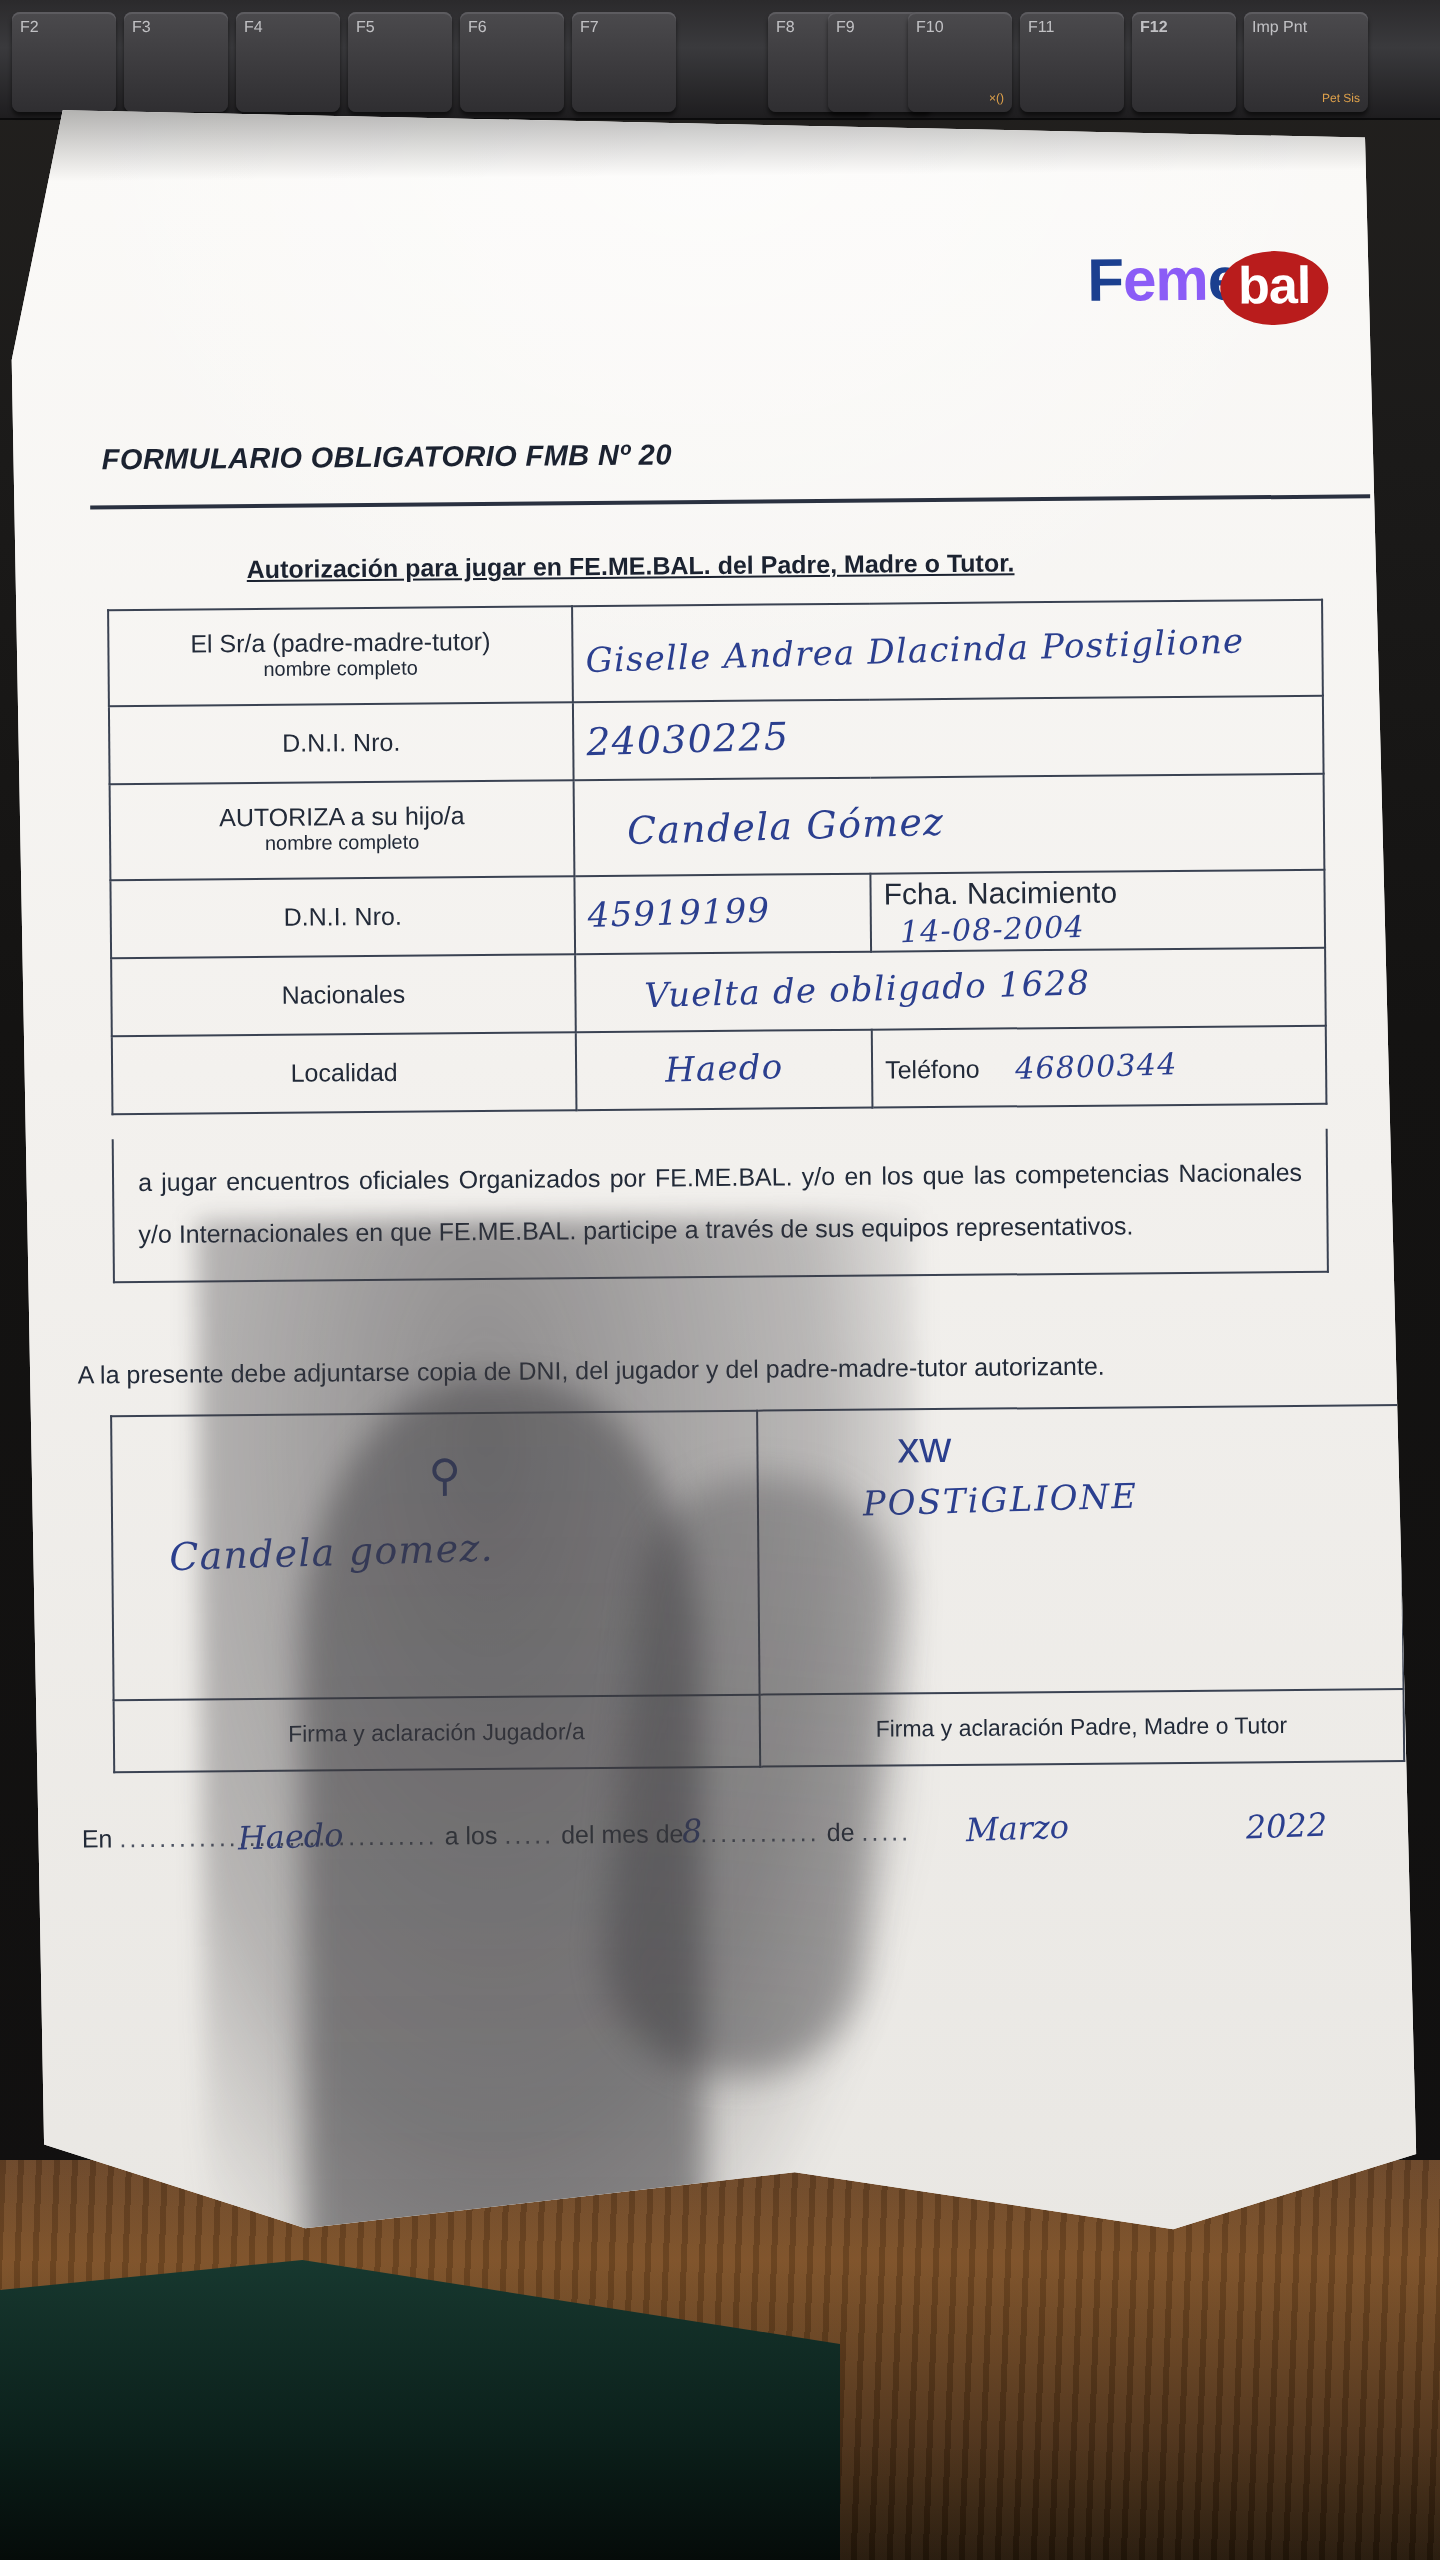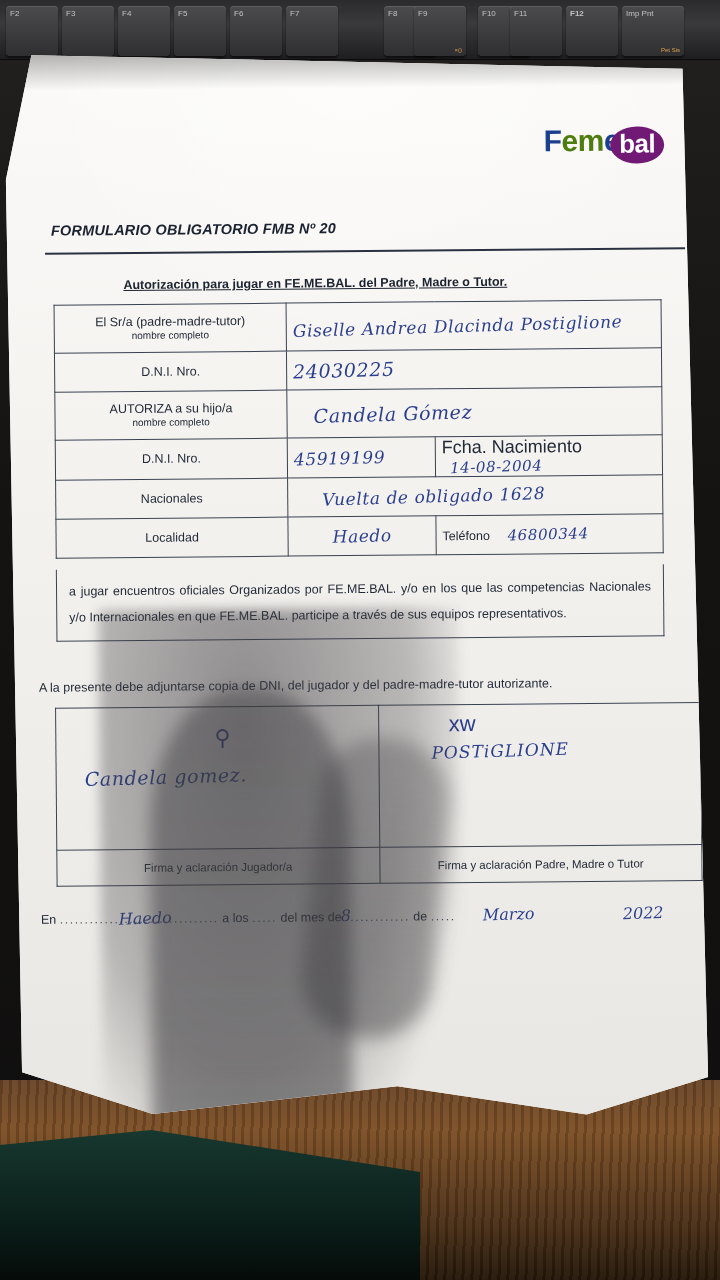--- a/index.html
+++ b/index.html
@@ -94,24 +94,24 @@
 
   .content { position:absolute; inset:0; padding: 0; color:#1e2430; }
 
   
   .logo {
     position:absolute; right:40px; top:78px;
     font-size:30px; font-weight:bold; letter-spacing:-0.5px;
     font-family:"Liberation Sans", sans-serif;
   }
   .logo .f { color:#1b3f8f; }
-  .logo .m { color:#4d7c0f; }
+  .logo .m { color:#8b5cf6; }
   .logo .e2 { color:#1b3f8f; }
   .logo .bal {
-    color:#fff; background:#701a75;
+    color:#fff; background:#b91c1c;
     border-radius:50%;
     padding:2px 9px 4px 9px;
     display:inline-block;
     margin-left:-10px;
     position:relative; top:2px;
     font-size:26px;
   }
 
   
   .form-title {
@@ -207,21 +207,21 @@
   <div class="laptop">
     <div class="keyrow">
       <div class="key" style="left:6px;"><span class="fn">F2</span><span class="sub"></span></div>
       <div class="key" style="left:62px;"><span class="fn">F3</span><span class="sub"></span></div>
       <div class="key" style="left:118px;"><span class="fn">F4</span><span class="sub"></span></div>
       <div class="key" style="left:174px;"><span class="fn">F5</span><span class="sub"></span></div>
       <div class="key" style="left:230px;"><span class="fn">F6</span><span class="sub"></span></div>
       <div class="key" style="left:286px;"><span class="fn">F7</span><span class="sub"></span></div>
       <div class="key" style="left:342px;margin-left:42px;"><span class="fn">F8</span><span class="sub"></span></div>
       <div class="key" style="left:414px;"><span class="fn">F9</span><span class="sub">×()</span></div>
-      <div class="key" style="left:478px;"><span class="fn">F10</span><span class="sub">×()</span></div>
+      <div class="key" style="left:454px;"><span class="fn">F10</span><span class="sub">×()</span></div>
       <div class="key" style="left:510px;"><span class="fn">F11</span><span class="sub"></span></div>
       <div class="key" style="left:566px;font-weight:bold;"><span class="fn">F12</span><span class="sub"></span></div>
       <div class="key" style="left:622px;width:62px;"><span class="fn">Imp Pnt</span><span class="sub">Pet Sis</span></div>
     </div>
   </div>
 
   <div class="wood"></div>
   <div class="darkcloth"></div>
 
   <div class="paper">
@@ -267,21 +267,21 @@
           </td>
         </tr>
         <tr>
           <td class="lbl">
             <span>D.N.I. Nro.</span>
           </td>
           <td class="val" style="width:148px;">
             <span class="hw">45919199</span>
           </td>
           <td class="val">
-            <span style="font-size:18px;margin-top:20px;">Fcha. Nacimiento</span>
+            <span style="font-size:15px;margin-top:20px;">Fcha. Nacimiento</span>
             <span class="hw sm" style="margin-left:8px;">14-08-2004</span>
           </td>
         </tr>
         <tr>
           <td class="lbl">
             <span>Nacionales</span>
           </td>
           <td class="val" colspan="2">
             <span class="hw" style="margin-left:28px;">Vuelta de obligado 1628</span>
           </td>

